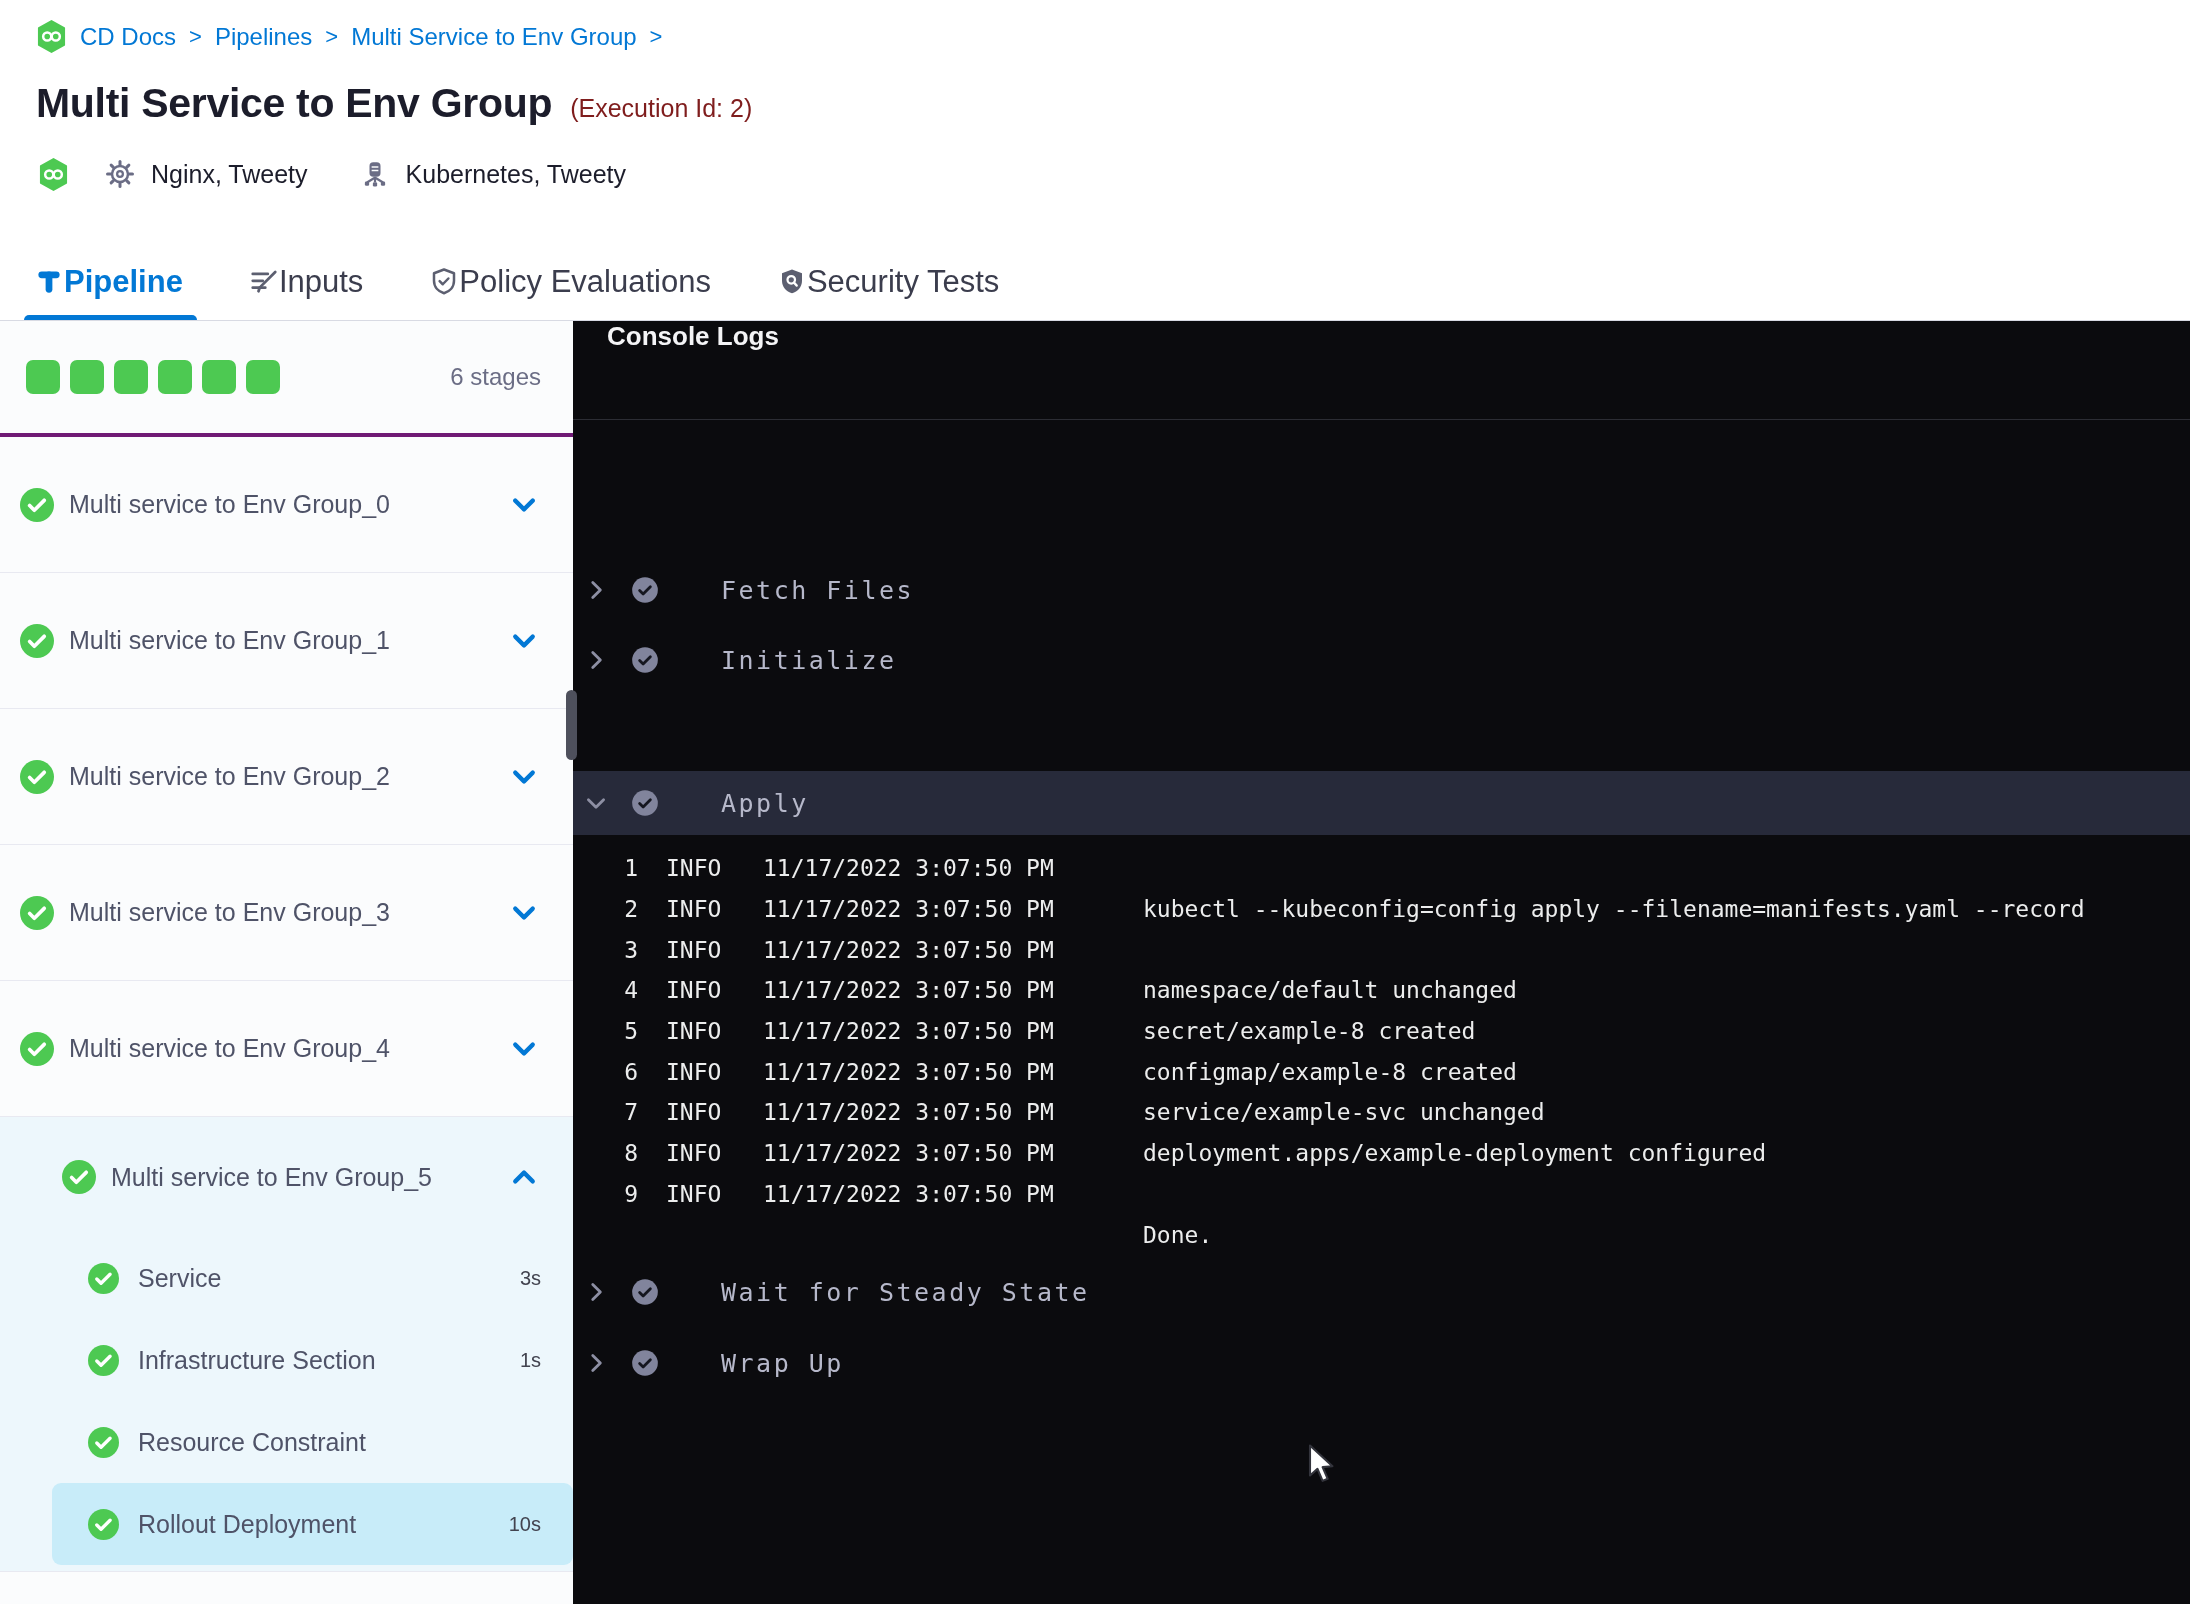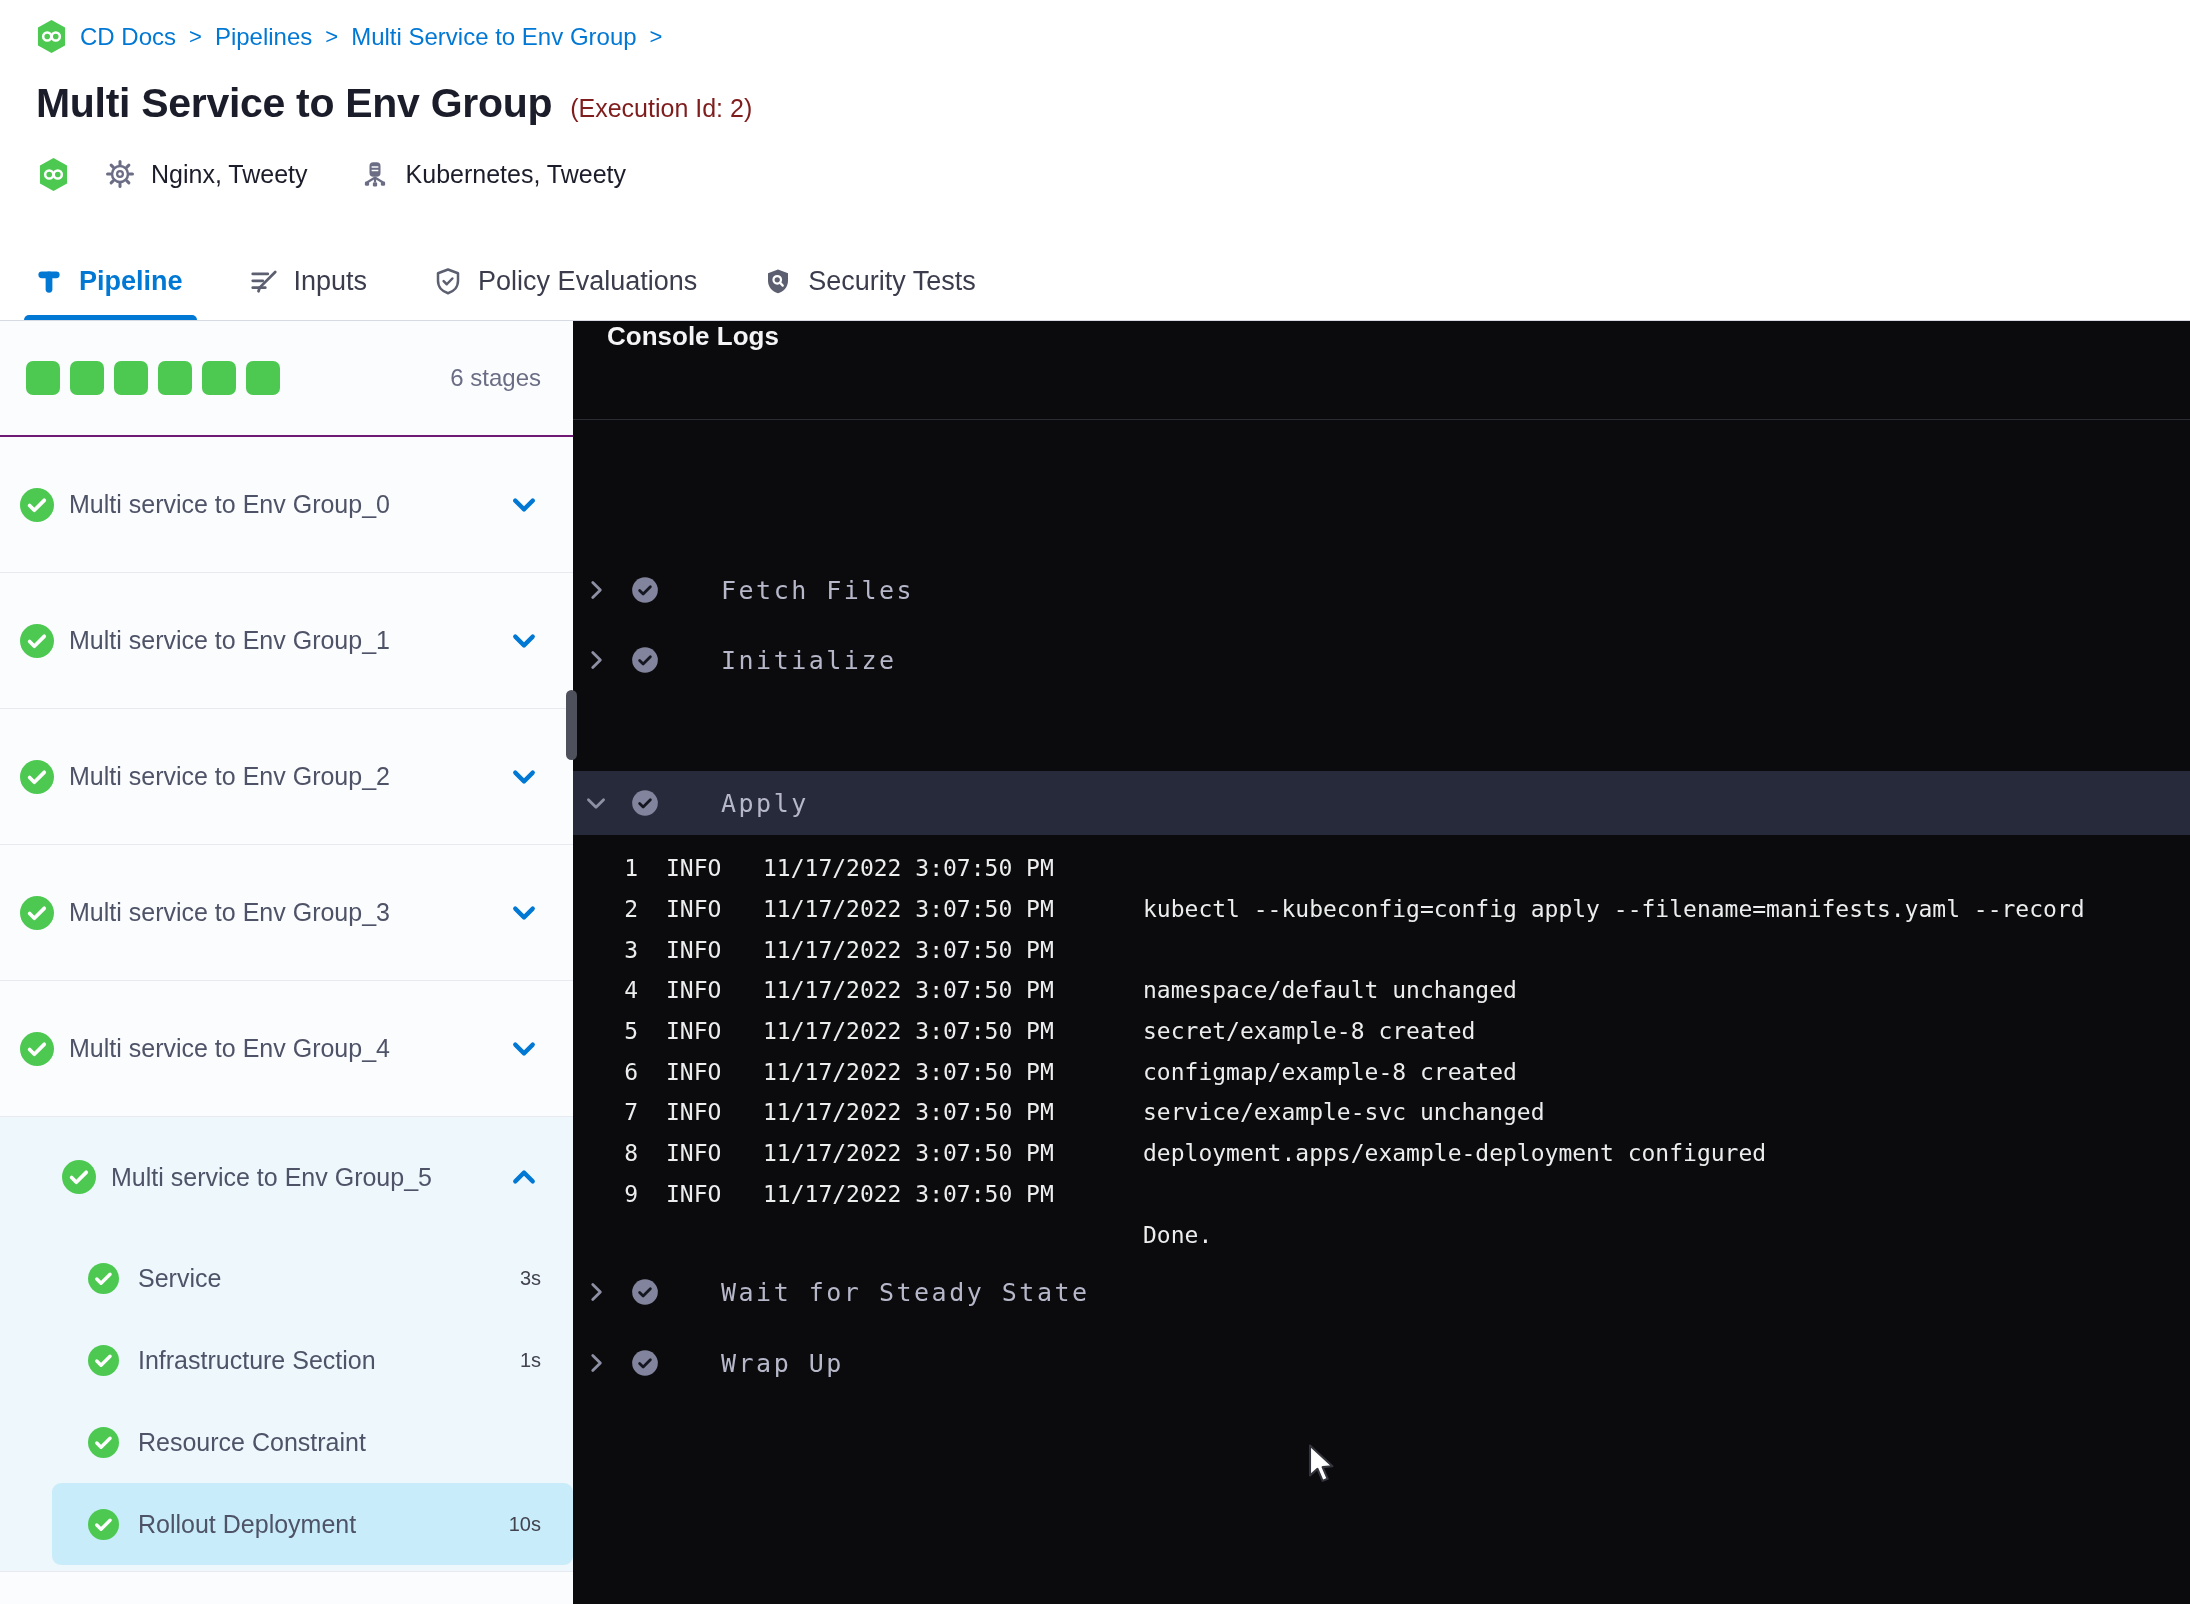--- a/index.html
+++ b/index.html
@@ -16,28 +16,28 @@
   .page-title { font-size: 41px; font-weight: 700; color: #1c1d2b; letter-spacing: -0.3px; }
   .exec-id { font-size: 25px; color: #7f1d1d; }
 
   .meta-row { position: absolute; left: 38px; top: 150px; height: 48px; display: flex; align-items: center; }
   .meta-group { display: flex; align-items: center; gap: 16px; }
   .meta-label { font-size: 25px; color: #1c1d2b; }
   .gap-lg { width: 36px; } .gap-xl { width: 52px; }
 
   
   .tabbar { position: absolute; left: 0; top: 243px; width: 2190px; height: 78px; background: #ffffff; border-bottom: 1px solid #d8dae3; display: flex; align-items: stretch; padding-left: 34px; gap: 66px; }
-  .tab { position: relative; display: flex; align-items: center; gap: 15px; font-size: 27px; color: #3b3d4d; cursor: pointer; }
+  .tab { position: relative; display: flex; align-items: center; font-size: 31px; color: #3b3d4d; cursor: pointer; }
   .tab.active { color: #0278d5; font-weight: 700; }
   .tab.active::after { content: ""; position: absolute; left: -10px; right: -14px; bottom: 0; height: 5px; border-radius: 5px 5px 0 0; background: #0278d5; }
   .tab-icon { width: 30px; height: 30px; display: block; }
 
   
   .left-panel { position: absolute; left: 0; top: 321px; width: 573px; height: 1283px; background: #fbfcfd; }
-  .summary-row { height: 116px; border-bottom: 2px solid #701a75; display: flex; align-items: center; justify-content: space-between; padding: 0 32px 0 26px; }
+  .summary-row { height: 116px; border-bottom: 4px solid #701a75; display: flex; align-items: center; justify-content: space-between; padding: 0 32px 0 26px; }
   .squares { display: flex; gap: 10px; }
   .square { width: 34px; height: 34px; border-radius: 7px; background: #4dc952; }
   .stage-count { font-size: 24px; color: #6b6d85; }
 
   .stage-row { height: 136px; border-bottom: 1px solid #e8e9f1; display: flex; align-items: center; padding: 0 34px 0 20px; cursor: pointer; }
   .check-badge { width: 34px; height: 34px; flex: 0 0 auto; }
   .stage-label { margin-left: 15px; font-size: 25px; color: #4f5368; flex: 1; }
   .chev { width: 30px; height: 30px; flex: 0 0 auto; }
 
   .expanded-stage { background: #edf7fc; border-bottom: 1px solid #e8e9f1; padding-left: 42px; }

